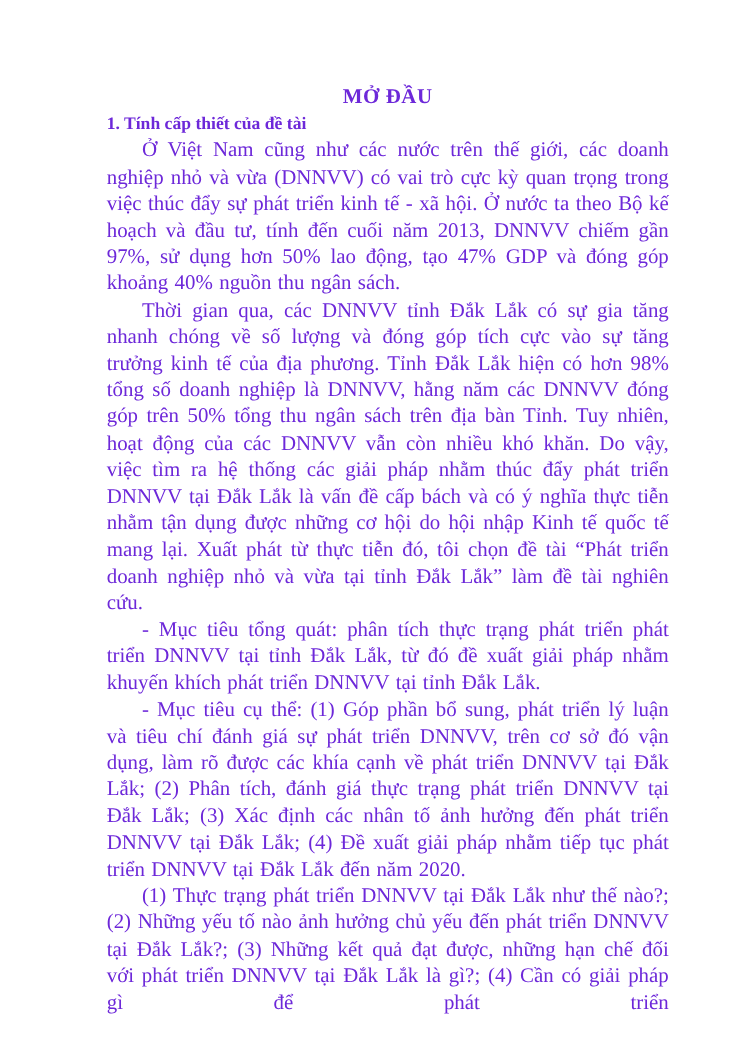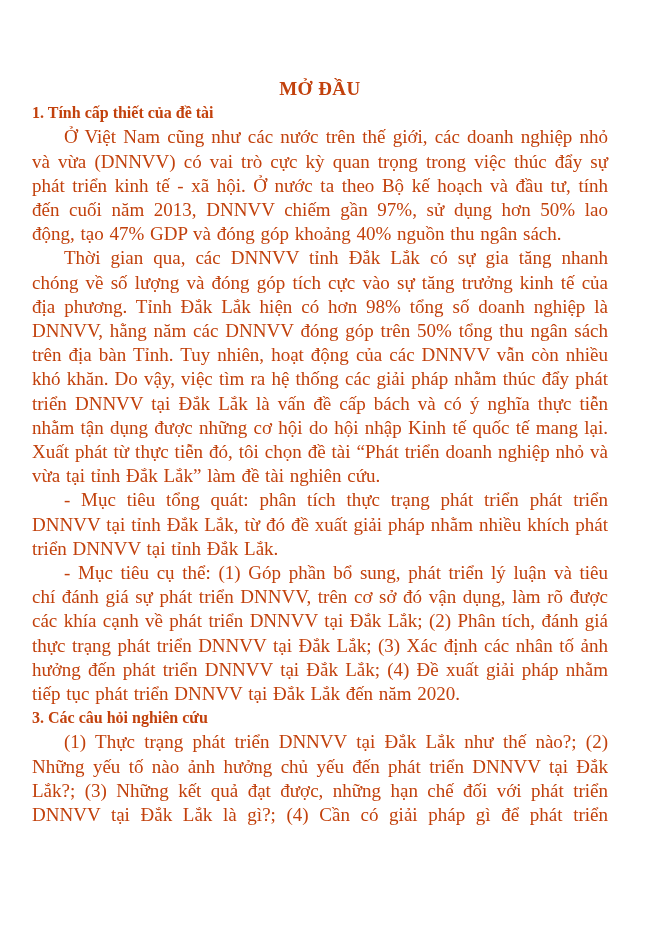--- a/index.html
+++ b/index.html
@@ -6,26 +6,26 @@
     margin: 0;
     padding: 0;
     background: #ffffff;
   }
   .page {
     position: relative;
     width: 667px;
     height: 943px;
     background: #ffffff;
     box-sizing: border-box;
-    padding: 77px 59px 0 32px;
+    padding: 77px 59px 0 97px;
     overflow: hidden;
     font-family: "Liberation Serif", "DejaVu Serif", serif;
     font-size: 19px;
     line-height: 24.2px;
-    color: #c2410c;
+    color: #6d28d9;
   }
   .doc-title {
     margin: 0;
     font-size: 19px;
     line-height: 24.2px;
     font-weight: bold;
     text-align: center;
     letter-spacing: 0.5px;
   }
   .sec-heading {
@@ -52,21 +52,20 @@
 
   <h1 class="doc-title">MỞ ĐẦU</h1>
 
   <h2 class="sec-heading">1. Tính cấp thiết của đề tài</h2>
 
   <p class="para">Ở Việt Nam cũng như các nước trên thế giới, các doanh nghiệp nhỏ và vừa (DNNVV) có vai trò cực kỳ quan trọng trong việc thúc đẩy sự phát triển kinh tế - xã hội. Ở nước ta theo Bộ kế hoạch và đầu tư, tính đến cuối năm 2013, DNNVV chiếm gần 97%, sử dụng hơn 50% lao động, tạo 47% GDP và đóng góp khoảng 40% nguồn thu ngân sách.</p>
 
   <p class="para">Thời gian qua, các DNNVV tỉnh Đắk Lắk có sự gia tăng nhanh chóng về số lượng và đóng góp tích cực vào sự tăng trưởng kinh tế của địa phương. Tỉnh Đắk Lắk hiện có hơn 98% tổng số doanh nghiệp là DNNVV, hằng năm các DNNVV đóng góp trên 50% tổng thu ngân sách trên địa bàn Tỉnh. Tuy nhiên, hoạt động của các DNNVV vẫn còn nhiều khó khăn. Do vậy, việc tìm ra hệ thống các giải pháp nhằm thúc đẩy phát triển DNNVV tại Đắk Lắk là vấn đề cấp bách và có ý nghĩa thực tiễn nhằm tận dụng được những cơ hội do hội nhập Kinh tế quốc tế mang lại. Xuất phát từ thực tiễn đó, tôi chọn đề tài “Phát triển doanh nghiệp nhỏ và vừa tại tỉnh Đắk Lắk” làm đề tài nghiên cứu.</p>
 
 
-  <p class="para">- Mục tiêu tổng quát: phân tích thực trạng phát triển phát triển DNNVV tại tỉnh Đắk Lắk, từ đó đề xuất giải pháp nhằm nhiều khích phát triển DNNVV tại tỉnh Đắk Lắk.</p>
+  <p class="para">- Mục tiêu tổng quát: phân tích thực trạng phát triển phát triển DNNVV tại tỉnh Đắk Lắk, từ đó đề xuất giải pháp nhằm khuyến khích phát triển DNNVV tại tỉnh Đắk Lắk.</p>
 
   <p class="para">- Mục tiêu cụ thể: (1) Góp phần bổ sung, phát triển lý luận và tiêu chí đánh giá sự phát triển DNNVV, trên cơ sở đó vận dụng, làm rõ được các khía cạnh về phát triển DNNVV tại Đắk Lắk; (2) Phân tích, đánh giá thực trạng phát triển DNNVV tại Đắk Lắk; (3) Xác định các nhân tố ảnh hưởng đến phát triển DNNVV tại Đắk Lắk; (4) Đề xuất giải pháp nhằm tiếp tục phát triển DNNVV tại Đắk Lắk đến năm 2020.</p>
 
-  <h2 class="sec-heading">3. Các câu hỏi nghiên cứu</h2>
 
   <p class="para para-continues">(1) Thực trạng phát triển DNNVV tại Đắk Lắk như thế nào?; (2) Những yếu tố nào ảnh hưởng chủ yếu đến phát triển DNNVV tại Đắk Lắk?; (3) Những kết quả đạt được, những hạn chế đối với phát triển DNNVV tại Đắk Lắk là gì?; (4) Cần có giải pháp gì để phát triển</p>
 
 </div>
 
 </body></html>

